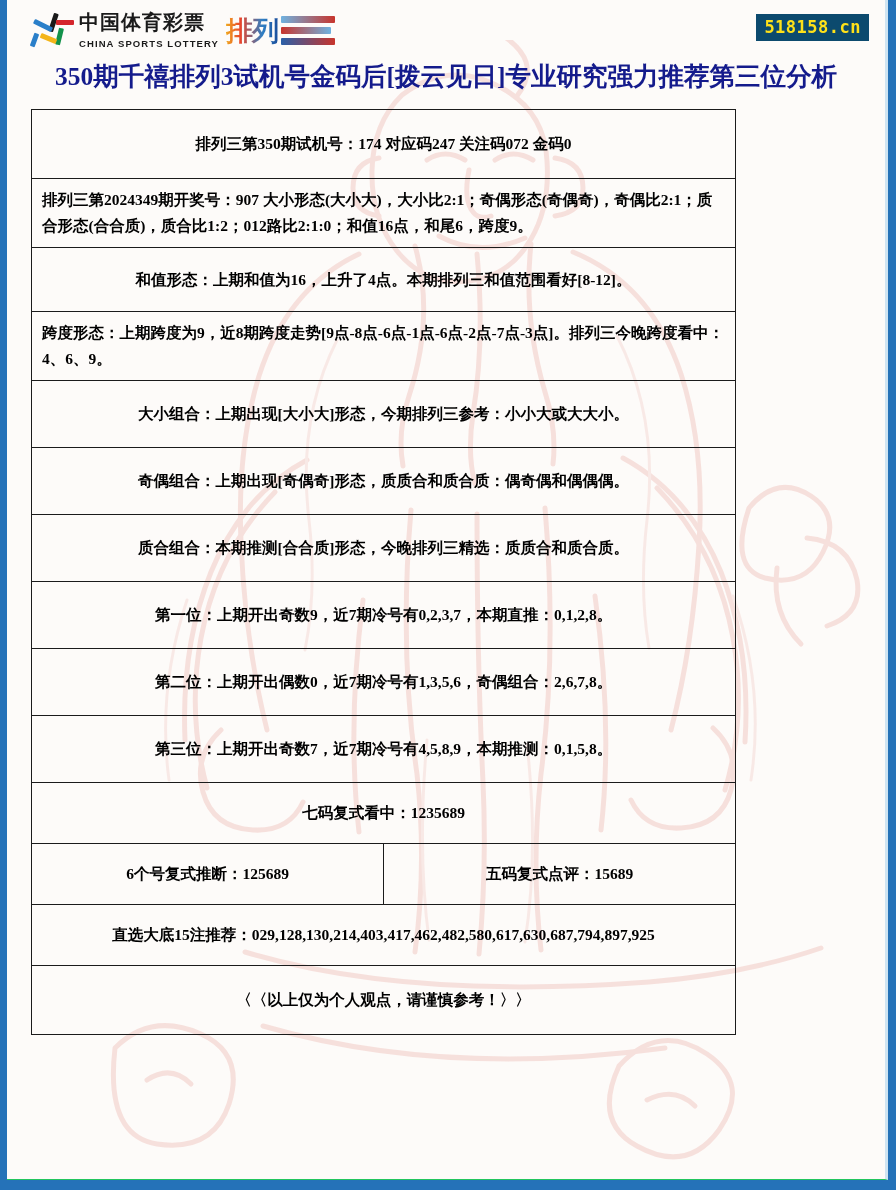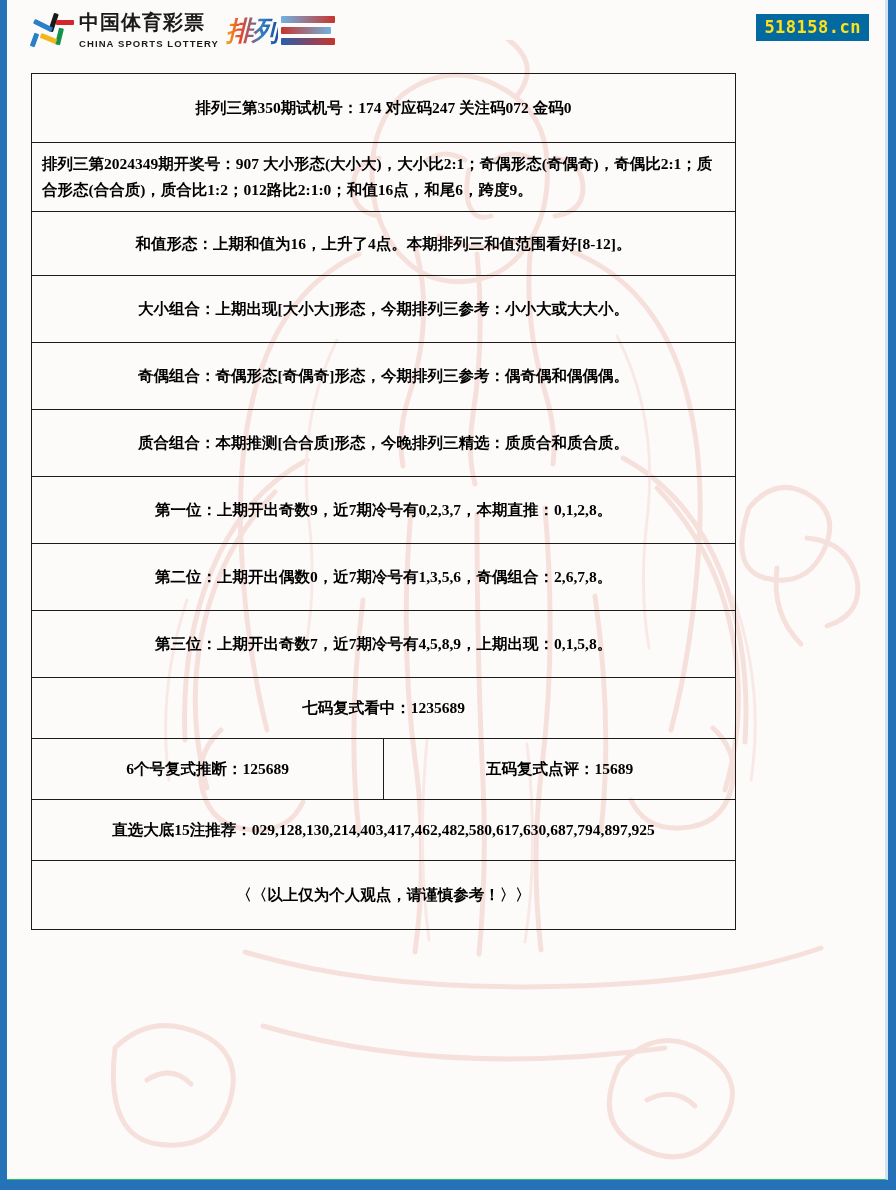--- a/index.html
+++ b/index.html
@@ -88,21 +88,20 @@
     font-weight: bold;
     font-size: 9.5px;
     color: #1a1a1a;
     letter-spacing: 1.1px;
     line-height: 12px;
   }
   .logo-pl {
     margin-left: 7px;
     font-family: "DejaVu Sans", "Liberation Sans", sans-serif;
     font-weight: bold;
-    font-style: italic;
     font-size: 27px;
     line-height: 30px;
     background: linear-gradient(90deg,#f0a81e 0%, #e8452c 28%, #2f7fc4 70%, #1b4f9c 100%);
     -webkit-background-clip: text;
     background-clip: text;
     color: transparent;
     letter-spacing: -1px;
   }
   .logo-bars {
     margin-left: 3px;
@@ -118,21 +117,21 @@
     border-radius: 1px;
   }
   .bar1 { background: linear-gradient(90deg,#6fb2e0,#c8342c); width: 54px; }
   .bar2 { background: linear-gradient(90deg,#c8342c,#6fb2e0); width: 50px; }
   .bar3 { background: linear-gradient(90deg,#2a5fa8,#c8342c); width: 54px; }
 
   .site-badge {
     position: absolute;
     right: 16px;
     top: 14px;
-    background: #0369a1;
+    background: #0c4a6e;
     color: #ffe119;
     font-family: "DejaVu Sans Mono", "Liberation Mono", monospace;
     font-size: 17px;
     font-weight: bold;
     padding: 3px 8px 4px;
     letter-spacing: .5px;
     line-height: 20px;
   }
 
   .page-title {
@@ -262,50 +261,54 @@
         <span class="logo-bars">
           <b class="bar1"></b>
             <b class="bar2"></b>
             <b class="bar3"></b>
         </span>
       </div>
 
       <div class="site-badge">518158.cn</div>
     </div>
 
+    <div class="page-title">350期千禧排列3试机号金码后[拨云见日]专业研究强力推荐第三位分析</div>
 
     <div class="tbl-wrap">
       <table class="main">
         <tbody>
           <tr>
             <td class="c r-tall" colspan="2">排列三第350期试机号：174 对应码247 关注码072 金码0</td>
           </tr>
           <tr>
             <td class="j r-tall" colspan="2">排列三第2024349期开奖号：907 大小形态(大小大)，大小比2:1；奇偶形态(奇偶奇)，奇偶比2:1；质合形态(合合质)，质合比1:2；012路比2:1:0；和值16点，和尾6，跨度9。</td>
           </tr>
           <tr>
             <td class="c r-mid" colspan="2">和值形态：上期和值为16，上升了4点。本期排列三和值范围看好[8-12]。</td>
           </tr>
           <tr>
+            <td class="j r-tall" colspan="2">跨度形态：上期跨度为9，近8期跨度走势[9点-8点-6点-1点-6点-2点-7点-3点]。排列三今晚跨度看中：4、6、9。</td>
+          </tr>
+          <tr>
             <td class="c r-std" colspan="2">大小组合：上期出现[大小大]形态，今期排列三参考：小小大或大大小。</td>
           </tr>
           <tr>
-            <td class="c r-std" colspan="2">奇偶组合：奇偶形态[奇偶奇]形态，今期排列三参考：偶奇偶和偶偶偶。</td>
+            <td class="c r-std" colspan="2">奇偶组合：上期出现[奇偶奇]形态，质质合和质合质：偶奇偶和偶偶偶。</td>
           </tr>
           <tr>
             <td class="c r-std" colspan="2">质合组合：本期推测[合合质]形态，今晚排列三精选：质质合和质合质。</td>
           </tr>
           <tr>
             <td class="c r-std" colspan="2">第一位：上期开出奇数9，近7期冷号有0,2,3,7，本期直推：0,1,2,8。</td>
           </tr>
           <tr>
             <td class="c r-std" colspan="2">第二位：上期开出偶数0，近7期冷号有1,3,5,6，奇偶组合：2,6,7,8。</td>
           </tr>
           <tr>
-            <td class="c r-std" colspan="2">第三位：上期开出奇数7，近7期冷号有4,5,8,9，上期出现：0,1,5,8。</td>
+            <td class="c r-std" colspan="2">第三位：上期开出奇数7，近7期冷号有4,5,8,9，本期推测：0,1,5,8。</td>
           </tr>
           <tr>
             <td class="c r-small" colspan="2">七码复式看中：1235689</td>
           </tr>
           <tr>
             <td class="c r-small" style="width:416px">6个号复式推断：125689</td>
             <td class="c r-small">五码复式点评：15689</td>
           </tr>
           <tr class="foot">
             <td class="c r-small" colspan="2">直选大底15注推荐：029,128,130,214,403,417,462,482,580,617,630,687,794,897,925</td>

